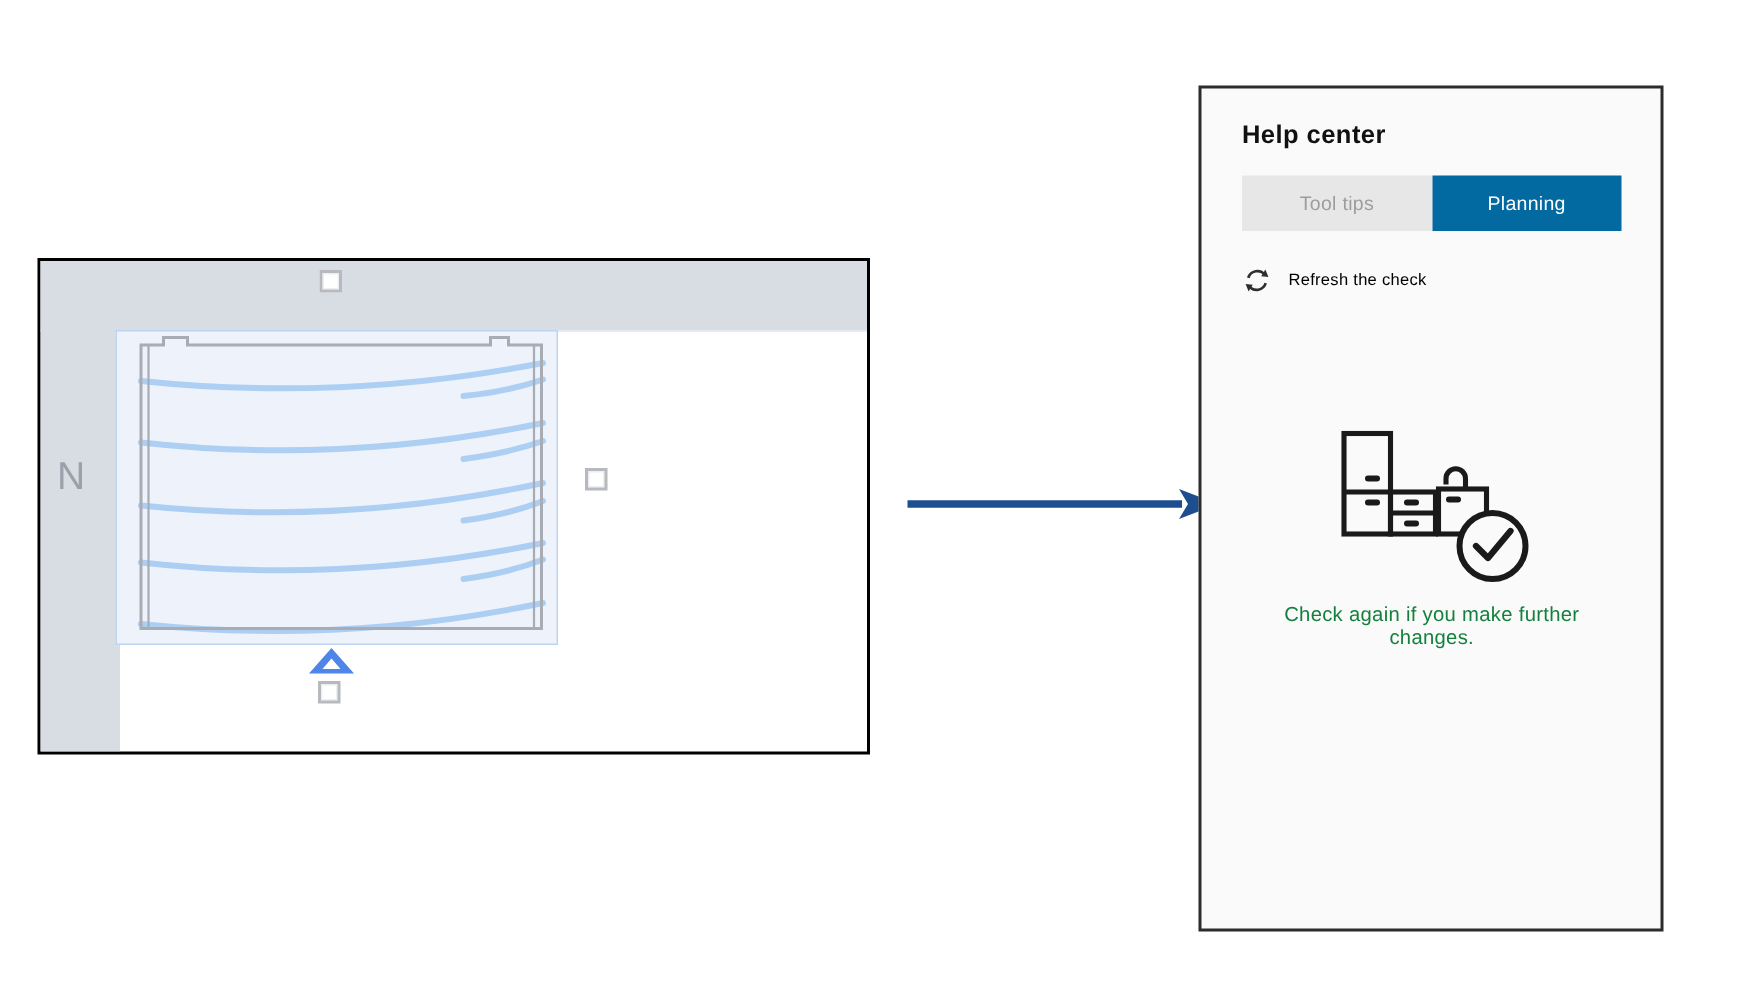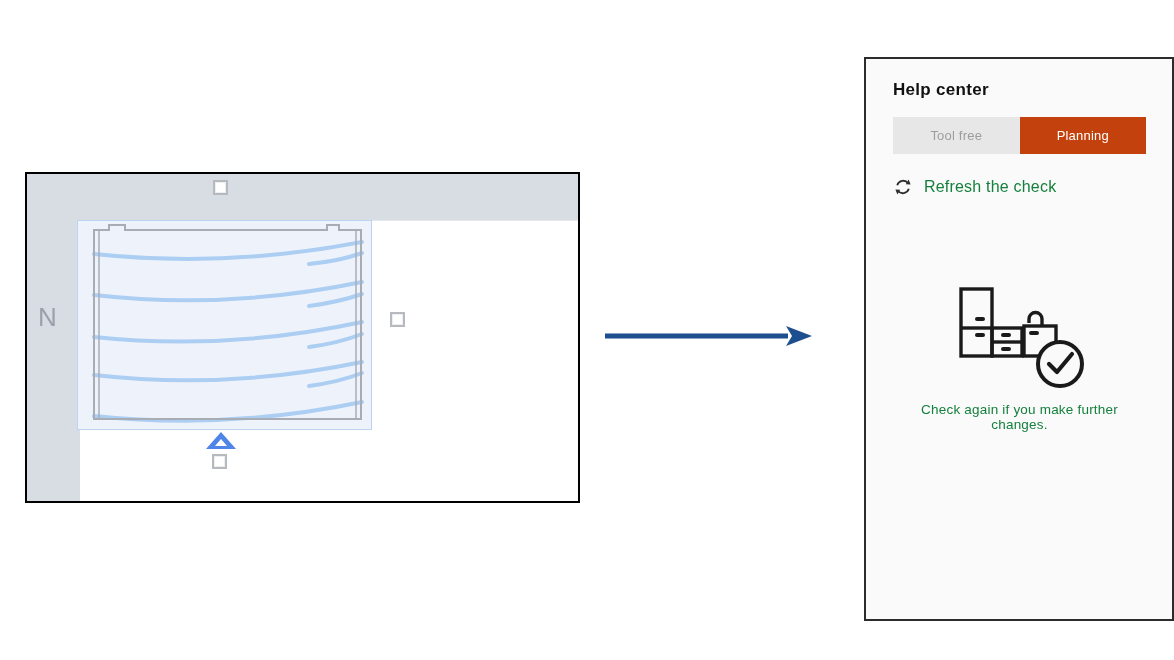--- a/index.html
+++ b/index.html
@@ -32,38 +32,38 @@
   .handle-top    { left: 186px; top: 6px;  }
   .handle-right  { left: 363px; top: 138px; }
   .handle-bottom { left: 185px; top: 280px; }
   .front-marker-svg { position: absolute; left: 177px; top: 256px; }
 
   
   .transition-arrow-svg { position: absolute; left: 602px; top: 322px; }
 
   
   .help-panel {
-    position: absolute; left: 864px; top: 57px; width: 310px; height: 564px;
+    position: absolute; left: 799px; top: 57px; width: 310px; height: 564px;
     background: #fafafa; border: 2px solid #2c2c2c;
     padding: 21px 26px 0 27px;
   }
   .help-title {
     font-size: 17px; font-weight: 700; color: #111111; letter-spacing: 0.3px;
   }
   .help-tabs { display: flex; margin-top: 17px; height: 37px; }
   .help-tab {
     flex: 1; display: flex; align-items: center; justify-content: center;
     font-size: 13px; letter-spacing: 0.2px; cursor: pointer;
   }
   .help-tab.inactive { background: #e7e7e7; color: #9d9d9d; }
-  .help-tab.active   { background: #c2410c; color: #ffffff; }
+  .help-tab.active   { background: #0369a1; color: #ffffff; }
   .refresh-row {
     margin-top: 23px; display: flex; align-items: center; gap: 11px; cursor: pointer;
   }
-  .refresh-row span { font-size: 16px; color: #15803d; letter-spacing: 0.2px; }
+  .refresh-row span { font-size: 11px; color: #000000; letter-spacing: 0.2px; }
   .illustration-wrap { margin-top: 86px; display: flex; justify-content: center; }
   .status-title {
     margin-top: 14px; text-align: center;
     font-size: 15.5px; font-weight: 700; color: #141414; letter-spacing: 0.2px;
   }
   .status-subtitle {
     margin-top: 9px; text-align: center;
     font-size: 13.5px; color: #15803d; letter-spacing: 0.2px;
   }
 </style>
@@ -107,21 +107,21 @@
 
 <svg class="transition-arrow-svg" width="212" height="28" viewBox="0 0 212 28">
   <line x1="3" y1="14" x2="186" y2="14" stroke="#1d4e8f" stroke-width="5"></line>
   <polygon points="184,4 210,14 184,24 190,14" fill="#1d4e8f"></polygon>
 </svg>
 
 <div class="help-panel">
   <div class="help-title">Help center</div>
 
   <div class="help-tabs">
-    <div class="help-tab inactive">Tool free</div>
+    <div class="help-tab inactive">Tool tips</div>
     <div class="help-tab active">Planning</div>
   </div>
 
   <div class="refresh-row">
     <svg width="20" height="20" viewBox="0 0 20 20">
       <g fill="none" stroke="#2f2f2f" stroke-width="1.8">
         <path d="M4.2,8.2 A6.3,6.3 0 0 1 15.2,6.2"></path>
         <path d="M15.8,11.8 A6.3,6.3 0 0 1 4.8,13.8"></path>
       </g>
       <polygon points="15.6,2.6 17.6,7.6 12.8,7.2" fill="#2f2f2f"></polygon>

